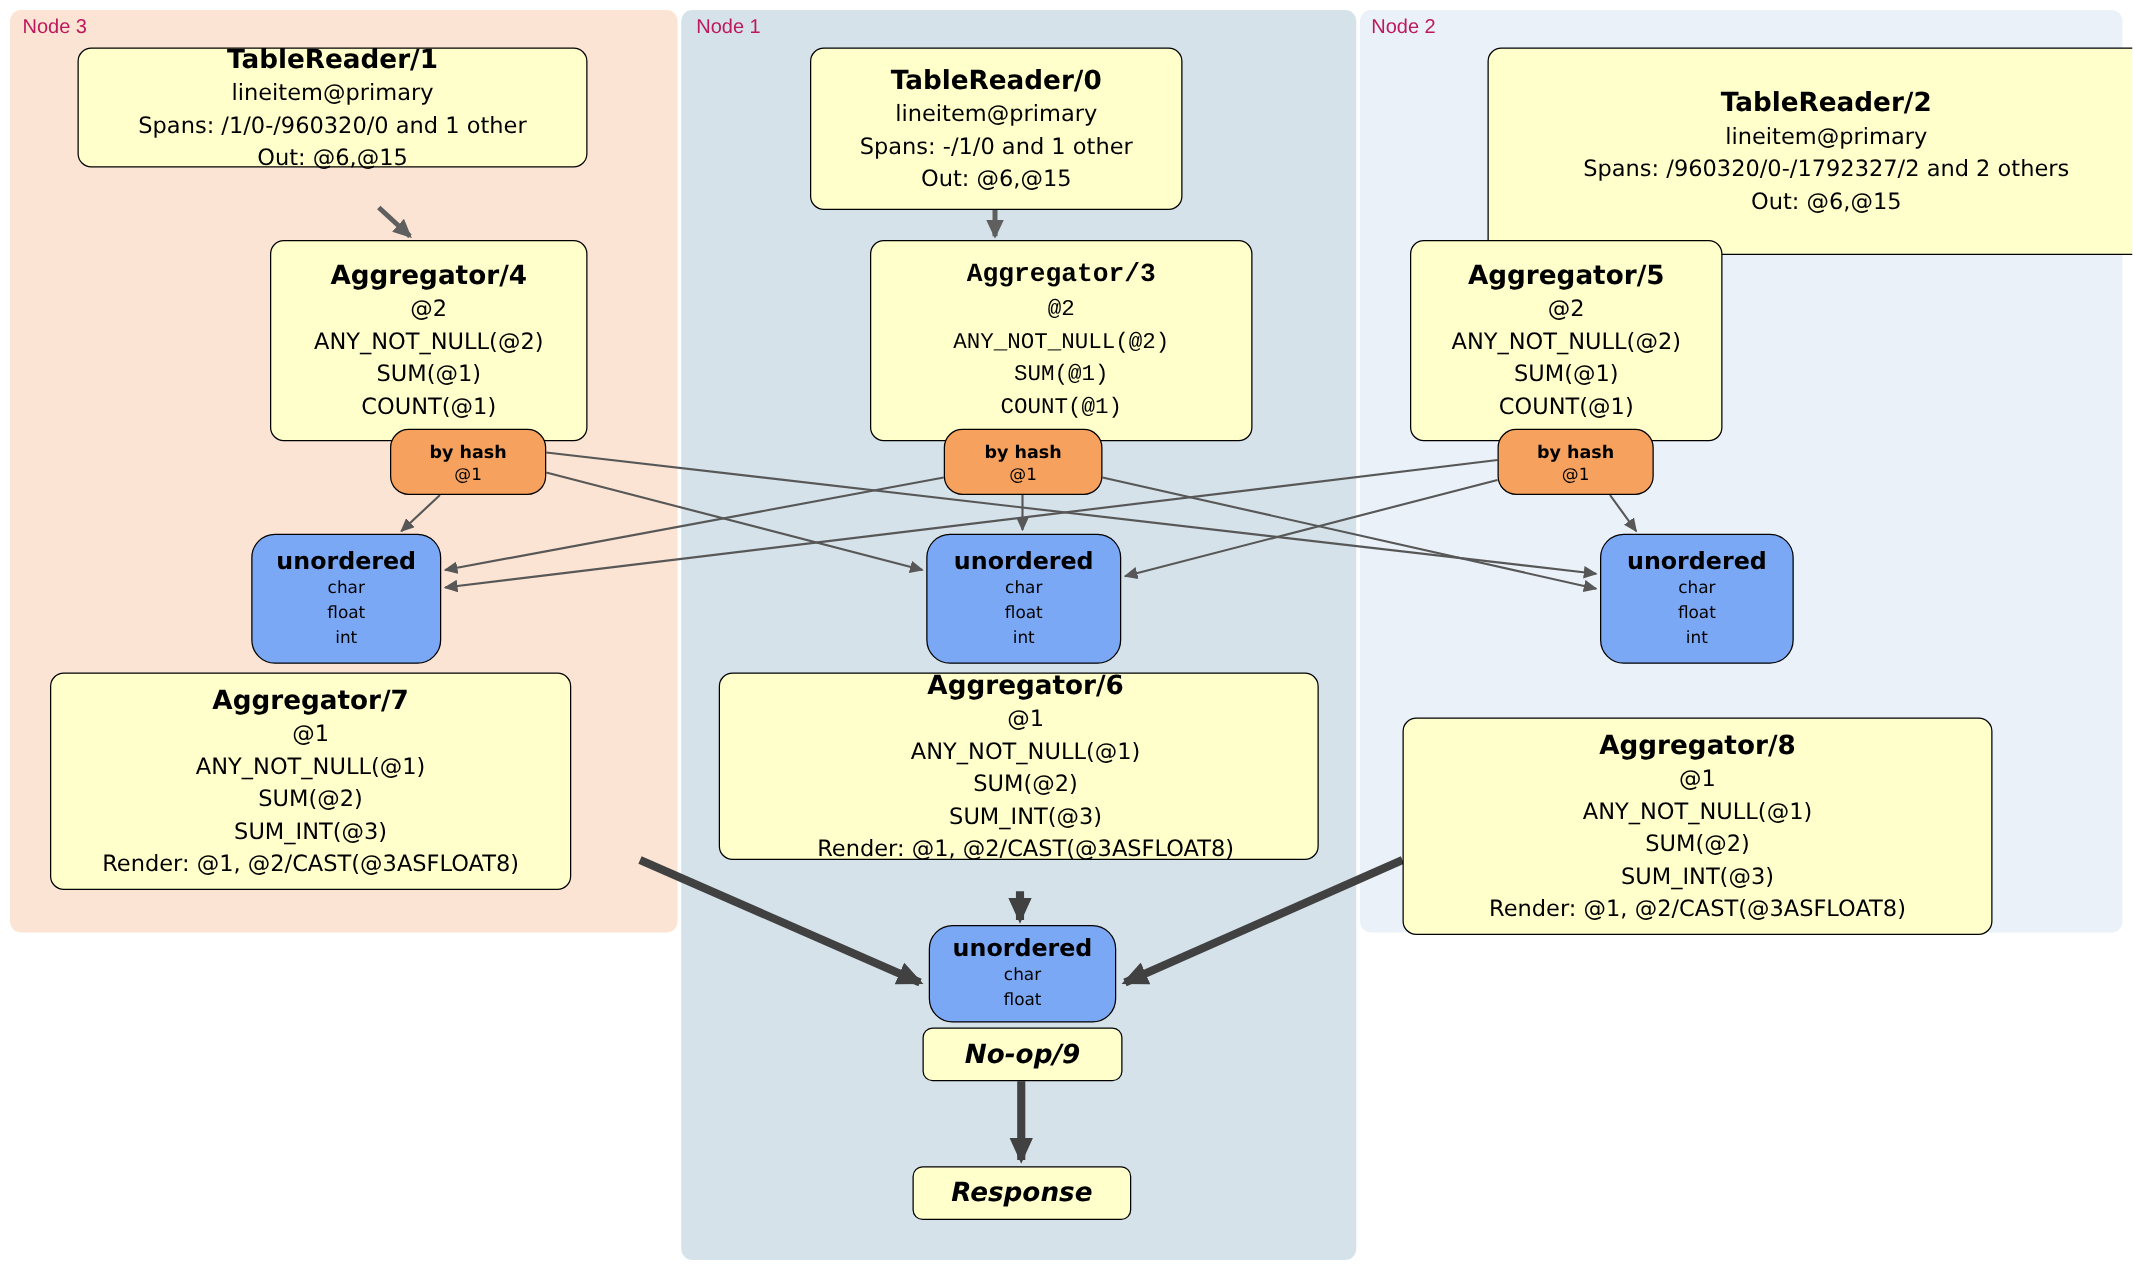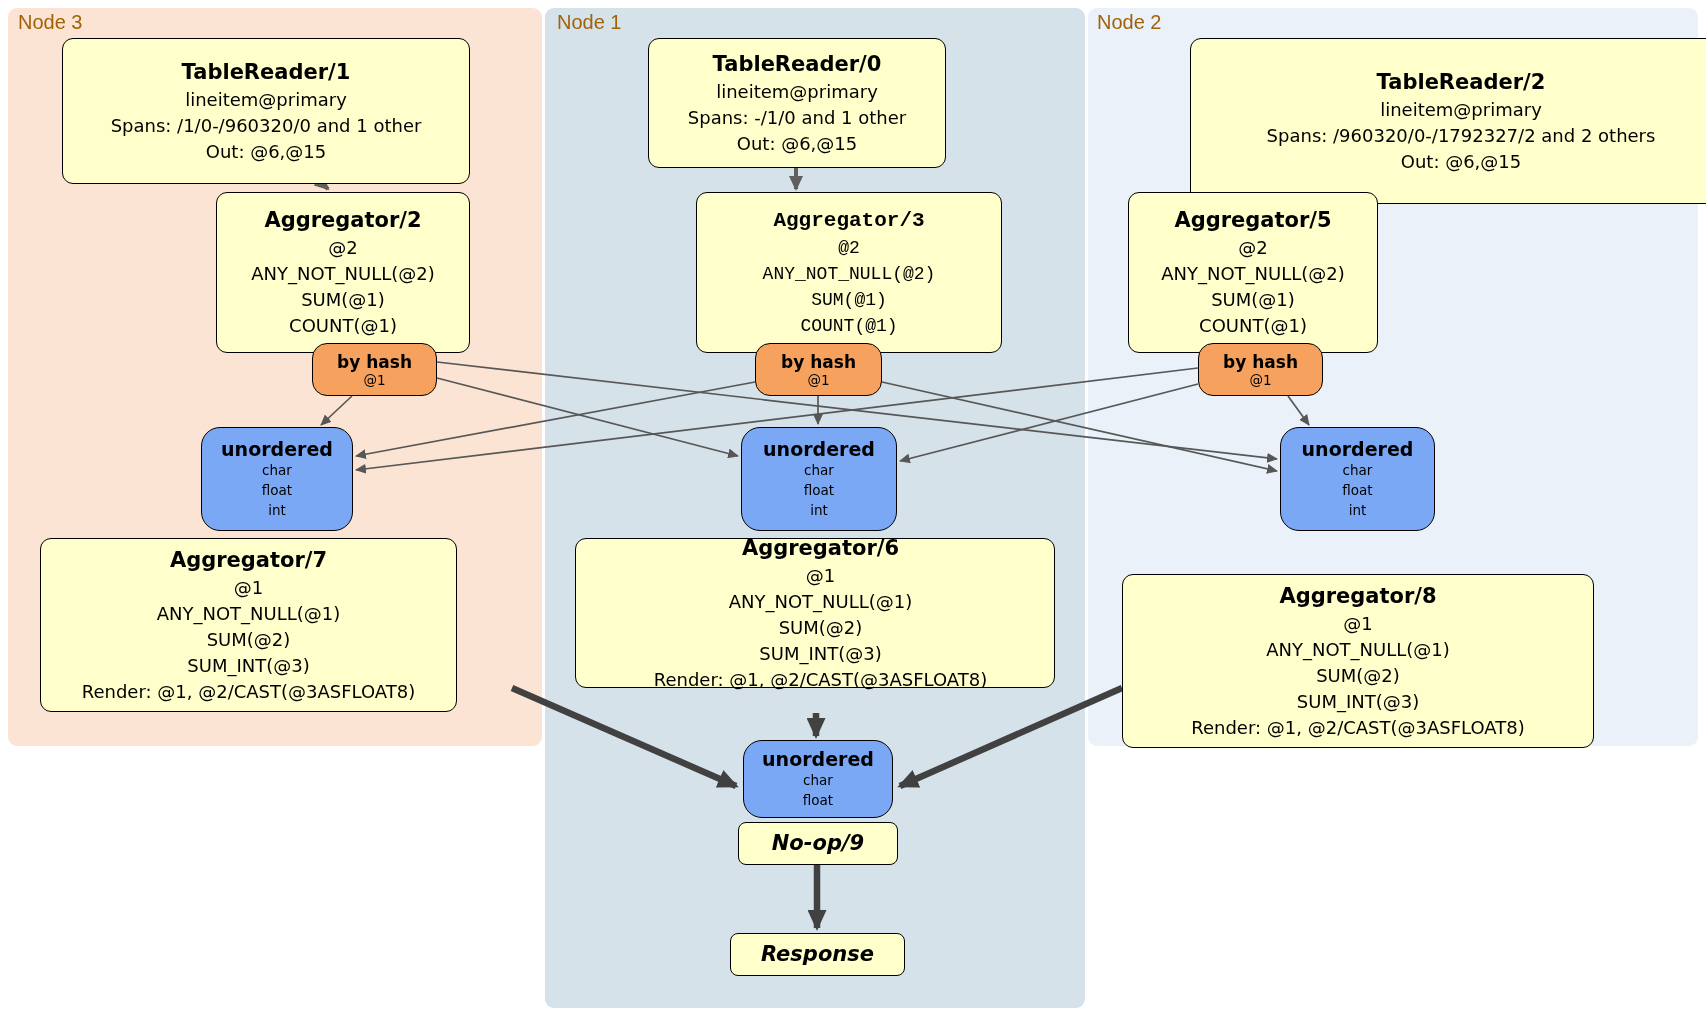--- a/index.html
+++ b/index.html
@@ -2,38 +2,38 @@
 <html><head>
 <meta charset="utf-8">
 <style>
   html,body{margin:0;padding:0;background:#ffffff;}
   #stage{
     position:relative;width:1706px;height:1016px;background:#ffffff;overflow:hidden;
     font-family:"DejaVu Sans","Liberation Sans",sans-serif;color:#000;
   }
   .region{position:absolute;border-radius:9px;}
   .region-label{
-    position:absolute;font-size:20px;line-height:20px;color:#a16207;
+    position:absolute;font-size:16px;line-height:20px;color:#be185d;
     font-family:"Liberation Sans","DejaVu Sans",sans-serif;
   }
   #edge-layer{position:absolute;left:0;top:0;z-index:2;pointer-events:none;}
   .box{
     position:absolute;box-sizing:border-box;z-index:3;
     display:flex;flex-direction:column;align-items:center;justify-content:center;
     text-align:center;white-space:nowrap;
   }
   .proc{
     background:#ffffcc;border:1.6px solid #000;border-radius:11px;
   }
   .box-title{font-size:21px;font-weight:bold;line-height:29px;}
   .box-line{font-size:18px;line-height:26px;}
   .router{
     background:#f6a25e;border:1.6px solid #000;border-radius:15px;z-index:4;
   }
-  .router .r-title{font-size:17px;font-weight:bold;line-height:20px;}
+  .router .r-title{font-size:14px;font-weight:bold;line-height:20px;}
   .router .r-detail{font-size:13.5px;line-height:16px;}
   .sync{
     background:#7aa8f5;border:1.6px solid #000;border-radius:19px;z-index:4;
   }
   .sync .s-title{font-size:19px;font-weight:bold;line-height:22px;}
   .sync .s-item{font-size:13.5px;line-height:20px;}
   .small-proc{
     background:#ffffcc;border:1.6px solid #000;border-radius:8px;z-index:5;font-style:italic;
   }
 </style>
@@ -77,21 +77,21 @@
     <line x1="1198" y1="384" x2="900" y2="461" stroke="#575757" stroke-width="1.7" marker-end="url(#mThin)"></line>
     <line x1="1288" y1="396" x2="1309" y2="425" stroke="#575757" stroke-width="1.7" marker-end="url(#mThin)"></line>
 
     <line x1="512" y1="688" x2="736" y2="786" stroke="#414141" stroke-width="6.5" marker-end="url(#mThick)"></line>
     <line x1="816" y1="713" x2="816" y2="736" stroke="#414141" stroke-width="6.5" marker-end="url(#mThick)"></line>
     <line x1="1122" y1="688" x2="900" y2="786" stroke="#414141" stroke-width="6.5" marker-end="url(#mThick)"></line>
 
     <line x1="817" y1="865" x2="817" y2="928" stroke="#414141" stroke-width="6.5" marker-end="url(#mThick)"></line>
   </svg>
 
-  <div class="box proc" style="left:62px;top:38px;width:408px;height:146px;">
+  <div class="box proc" style="left:62px;top:38px;width:408px;height:96px;">
     <div class="box-title">TableReader/1</div>
     <div class="box-line">lineitem@primary</div>
     <div class="box-line">Spans: /1/0-/960320/0 and 1 other</div>
     <div class="box-line">Out: @6,@15</div>
   </div>
 
   <div class="box proc" style="left:648px;top:38px;width:298px;height:130px;">
     <div class="box-title">TableReader/0</div>
     <div class="box-line">lineitem@primary</div>
     <div class="box-line">Spans: -/1/0 and 1 other</div>
@@ -99,21 +99,21 @@
   </div>
 
   <div class="box proc" style="left:1190px;top:38px;width:542px;height:166px;">
     <div class="box-title">TableReader/2</div>
     <div class="box-line">lineitem@primary</div>
     <div class="box-line">Spans: /960320/0-/1792327/2 and 2 others</div>
     <div class="box-line">Out: @6,@15</div>
   </div>
 
   <div class="box proc" style="left:216px;top:192px;width:254px;height:161px;">
-    <div class="box-title">Aggregator/2</div>
+    <div class="box-title">Aggregator/4</div>
     <div class="box-line">@2</div>
     <div class="box-line">ANY_NOT_NULL(@2)</div>
     <div class="box-line">SUM(@1)</div>
     <div class="box-line">COUNT(@1)</div>
   </div>
 
   <div class="box proc" style="left:696px;top:192px;width:306px;height:161px;font-family:Liberation Mono, monospace;">
     <div class="box-title">Aggregator/3</div>
     <div class="box-line">@2</div>
     <div class="box-line">ANY_NOT_NULL(@2)</div>

